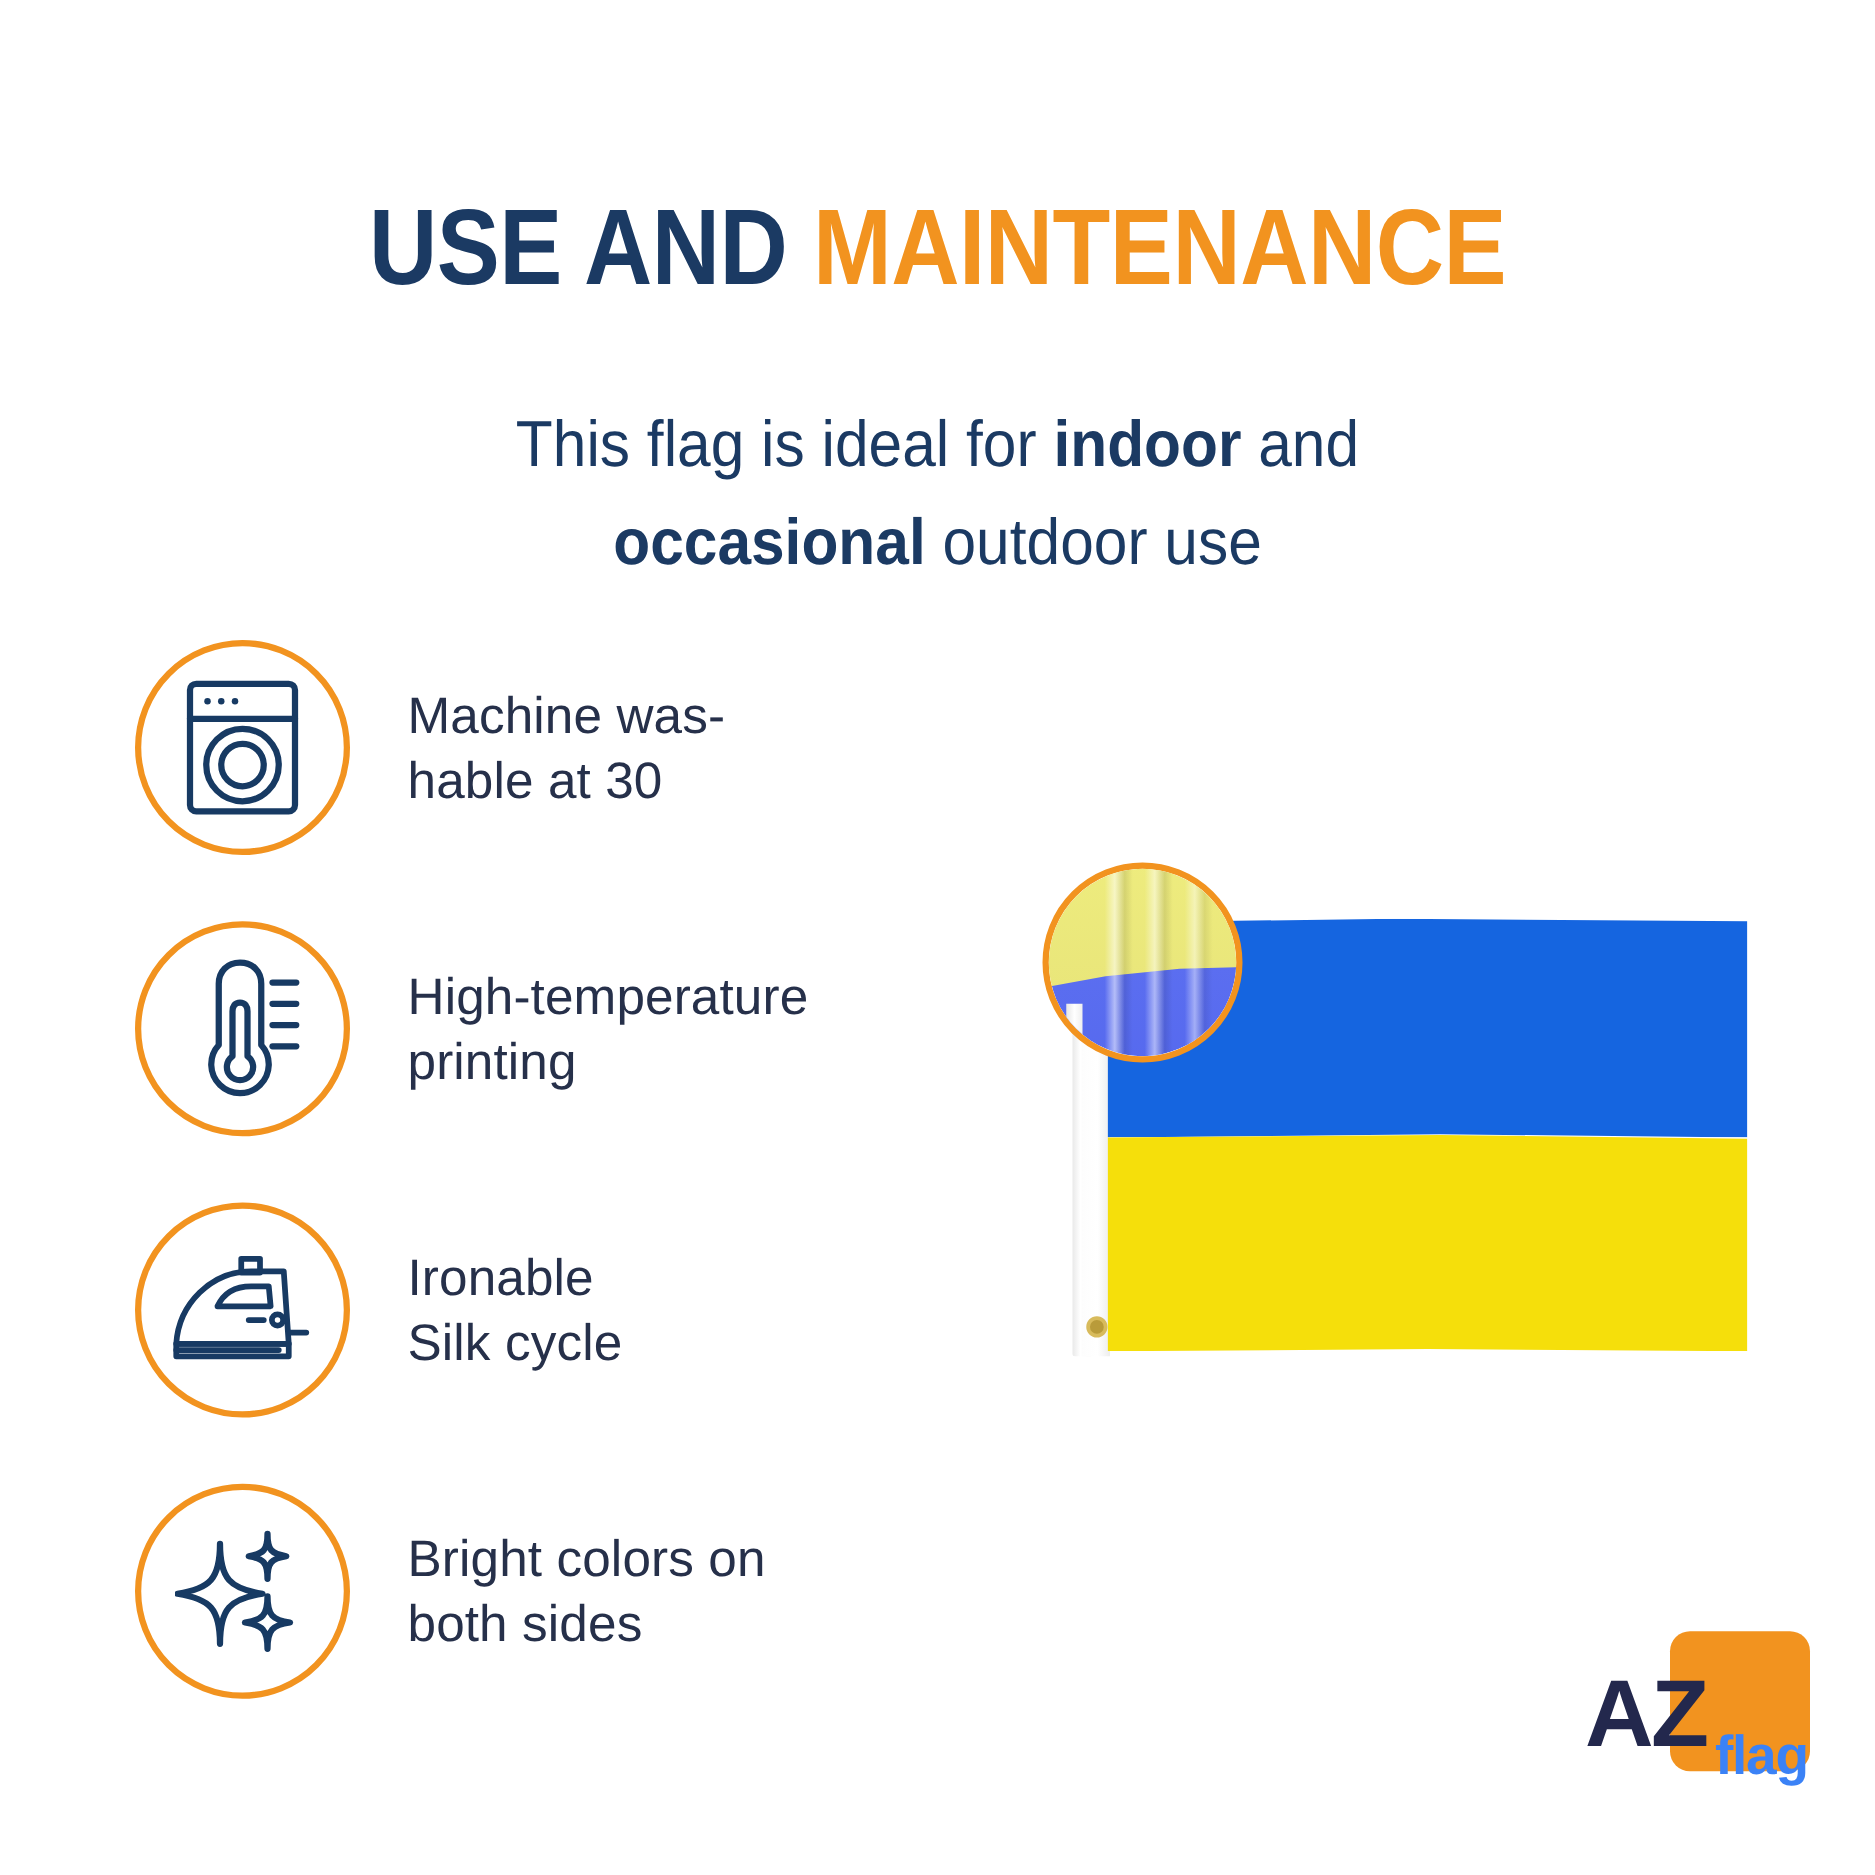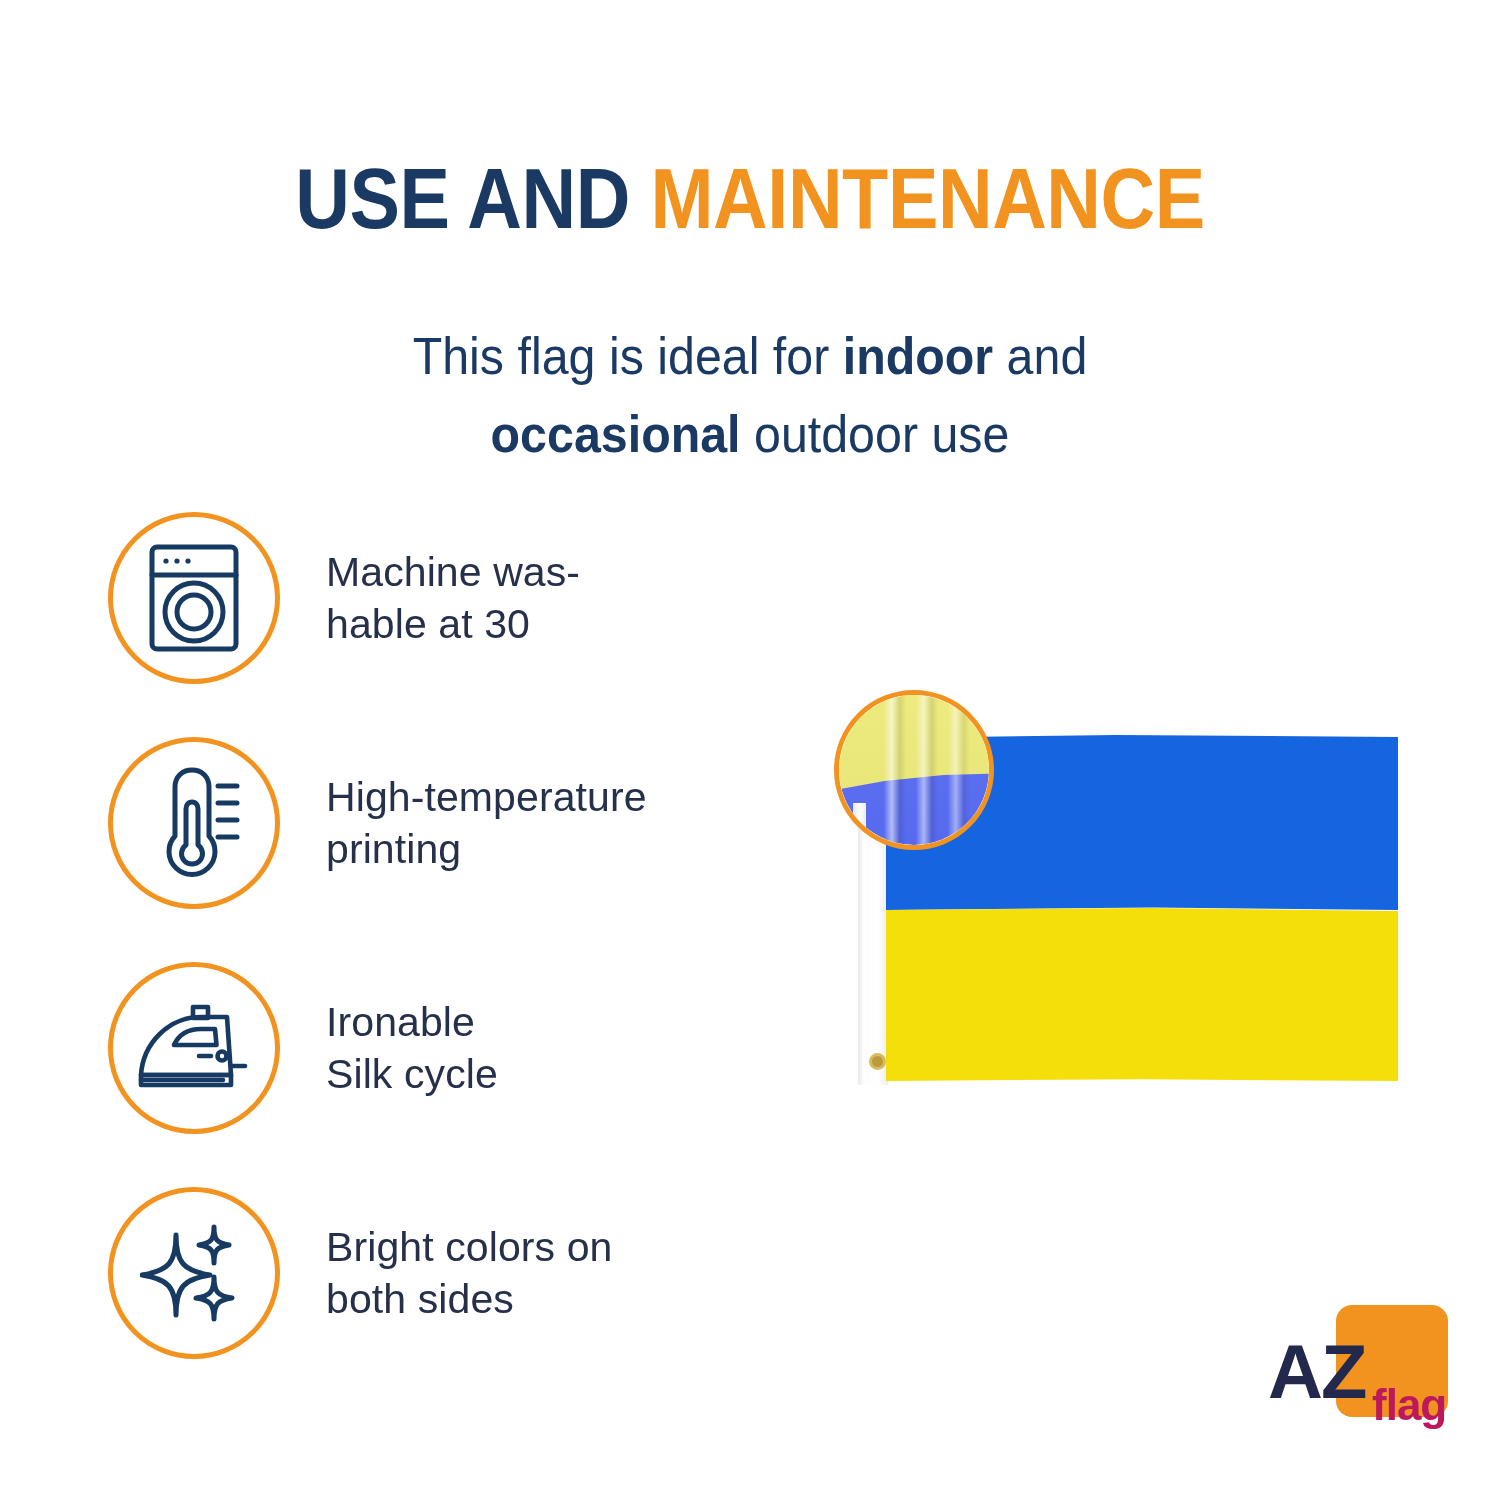--- a/index.html
+++ b/index.html
@@ -237,21 +237,21 @@
     color: #23284d;
     letter-spacing: -2px;
   }
   .logo-flag {
     position: absolute;
     left: 104px;
     top: 78px;
     font-size: 44px;
     line-height: 44px;
     font-weight: 700;
-    color: #be185d;
+    color: #3b82f6;
     letter-spacing: -1px;
   }
 </style>
 </head>
 <body>
 
 <div class="page">
 
   <h1 class="title">
     <span class="t-dark">USE AND </span><span class="t-accent">MAINTENANCE</span>

